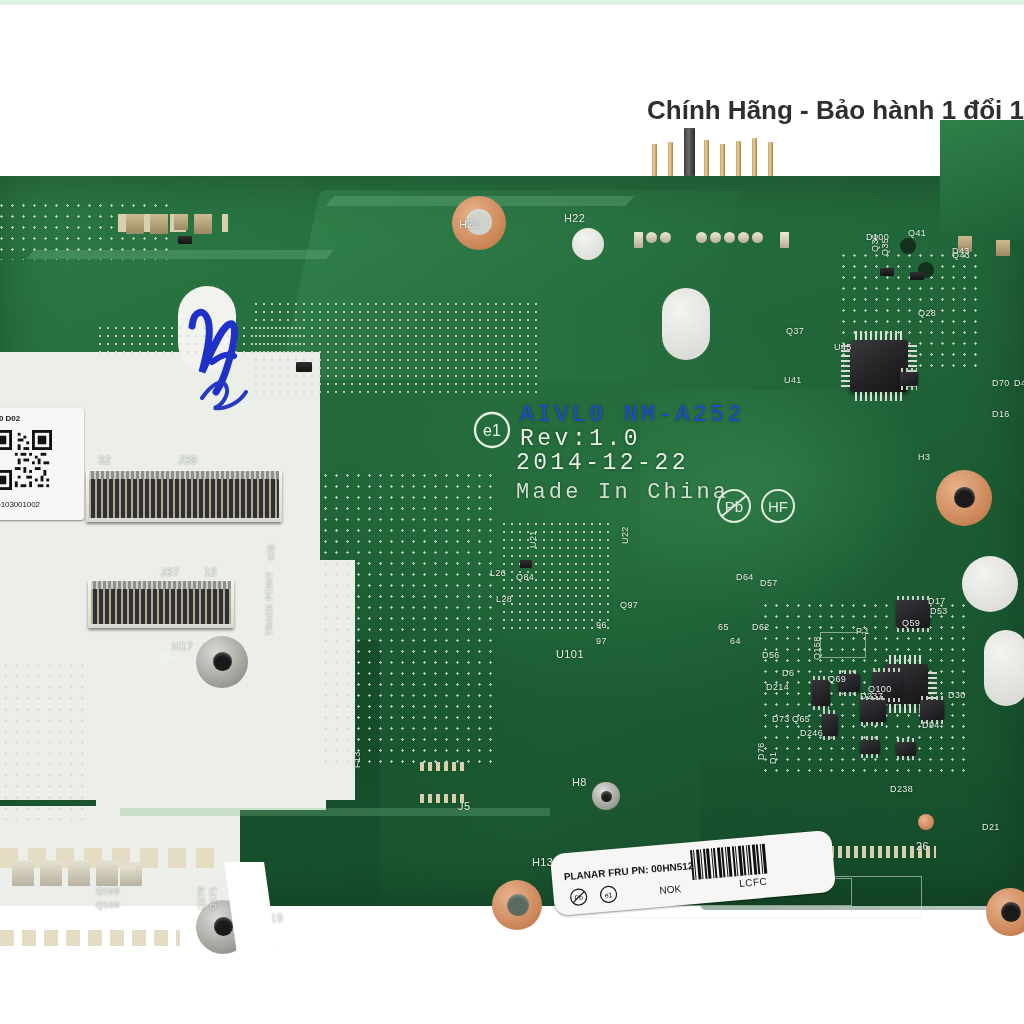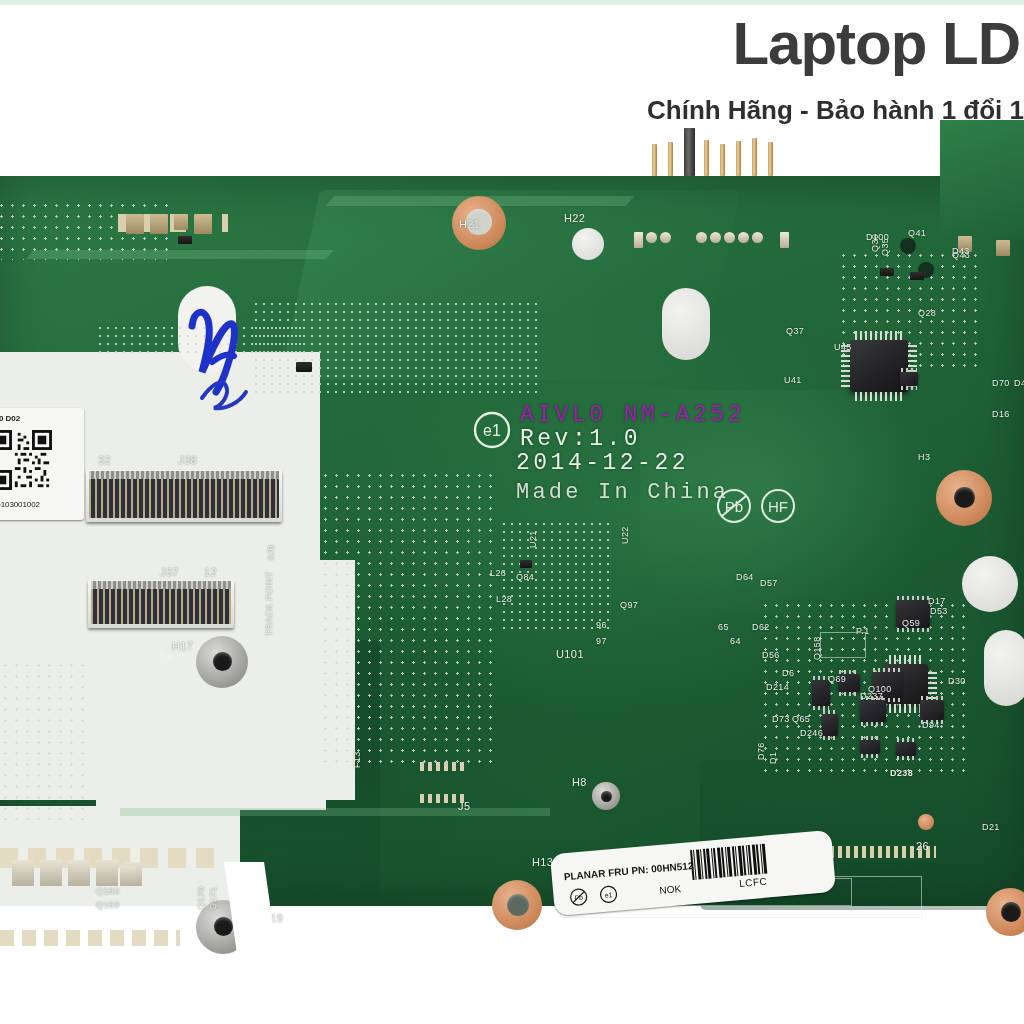--- a/index.html
+++ b/index.html
@@ -326,24 +326,24 @@
   <div class="ref" style="left:760px;top:578px;">D57</div>
   <div class="ref" style="left:736px;top:572px;">D64</div>
   <div class="ref" style="left:752px;top:622px;">D62</div>
   <div class="ref" style="left:762px;top:650px;">D56</div>
   <div class="ref" style="left:782px;top:668px;">D6</div>
   <div class="ref" style="left:766px;top:682px;">D214</div>
   <div class="ref" style="left:772px;top:714px;">D73</div>
   <div class="ref" style="left:792px;top:714px;">Q65</div>
   <div class="ref" style="left:800px;top:728px;">D246</div>
   <div class="ref" style="left:840px;top:691px;padding-left:20px;">D237</div>
-  <div class="ref" style="left:890px;top:768px;font-weight:bold;">D238</div>
+  <div class="ref" style="left:890px;top:784px;">D238</div>
   <div class="ref" style="left:928px;top:596px;">D17</div>
   <div class="ref" style="left:930px;top:606px;">D53</div>
-  <div class="ref" style="left:948px;top:676px;">D30</div>
+  <div class="ref" style="left:948px;top:690px;">D30</div>
   <div class="ref" style="left:902px;top:618px;">Q59</div>
   <div class="ref" style="left:828px;top:674px;">Q69</div>
   <div class="ref v" style="left:812px;top:660px;">Q158</div>
   <div class="ref" style="left:868px;top:684px;">Q100</div>
   <div class="ref" style="left:922px;top:720px;">D94</div>
   <div class="ref v" style="left:756px;top:760px;">D76</div>
   <div class="ref v" style="left:768px;top:764px;">D1</div>
   <div class="ref" style="left:992px;top:378px;">D70</div>
   <div class="ref" style="left:1014px;top:378px;">D4</div>
   <div class="ref" style="left:992px;top:392px;margin-top:17px;">D16</div>
@@ -360,21 +360,21 @@
   <div class="ref" style="left:718px;top:622px;">65</div>
   <div class="ref" style="left:730px;top:636px;">64</div>
   <div class="ref" style="left:490px;top:568px;">L26</div>
   <div class="ref" style="left:496px;top:594px;">L28</div>
 
   <div style="position:absolute;left:472px;top:404px;z-index:25;">
     <svg width="56" height="40" viewBox="0 0 56 40" style="position:absolute;left:-4px;top:6px;">
       <circle cx="24" cy="20" r="17" fill="none" stroke="#e6efe4" stroke-width="2.4"></circle>
       <text x="24" y="26" font-family="Liberation Sans, sans-serif" font-size="16" fill="#e6efe4" text-anchor="middle">e1</text>
     </svg>
-    <div style="position:absolute;left:48px;top:-2px;color:#a21caf;font-size:23px;letter-spacing:3.5px;
+    <div style="position:absolute;left:48px;top:-2px;color:#1d4ed8;font-size:23px;letter-spacing:3.5px;
         font-family:'Liberation Mono',monospace;text-shadow:0 0 3px rgba(0,0,0,.45);white-space:nowrap;">AIVL0 NM-A252</div>
     <div style="position:absolute;left:48px;top:22px;color:#e9f2e7;font-size:23px;letter-spacing:3.5px;
         font-family:'Liberation Mono',monospace;text-shadow:0 0 3px rgba(0,0,0,.45);white-space:nowrap;">Rev:1.0</div>
     <div style="position:absolute;left:44px;top:46px;color:#e9f2e7;font-size:23px;letter-spacing:3.5px;
         font-family:'Liberation Mono',monospace;text-shadow:0 0 3px rgba(0,0,0,.45);white-space:nowrap;">2014-12-22</div>
     <div style="position:absolute;left:44px;top:76px;color:#dfe9dd;font-size:22px;letter-spacing:3.2px;
         font-family:'Liberation Mono',monospace;text-shadow:0 0 3px rgba(0,0,0,.45);white-space:nowrap;opacity:.92;">Made In China</div>
   </div>
 
   <svg width="44" height="44" viewBox="0 0 44 44" style="position:absolute;left:712px;top:484px;z-index:25;">
@@ -509,16 +509,15 @@
     </svg>
     <span style="position:absolute;left:106px;top:40px;font-size:10px;color:#141414;">NOK</span>
     <span style="position:absolute;left:186px;top:40px;font-size:10px;color:#141414;letter-spacing:.5px;">LCFC</span>
   </div>
 
   <div id="board-notch-bottom"></div>
   <div id="board-notch-bottom-right"></div>
   <div style="position:absolute;left:0px;top:980px;width:290px;height:44px;background:#fff;z-index:30;"></div>
   <div style="position:absolute;left:236px;top:862px;width:40px;height:170px;background:#fff;z-index:30;transform:skewX(8deg);"></div>
 
-  <div class="wm wm-title">Laptop LD</div>
   <div class="wm wm-sub">Chính Hãng - Bảo hành 1 đổi 1</div>
 
 </div>
 
 </body></html>

